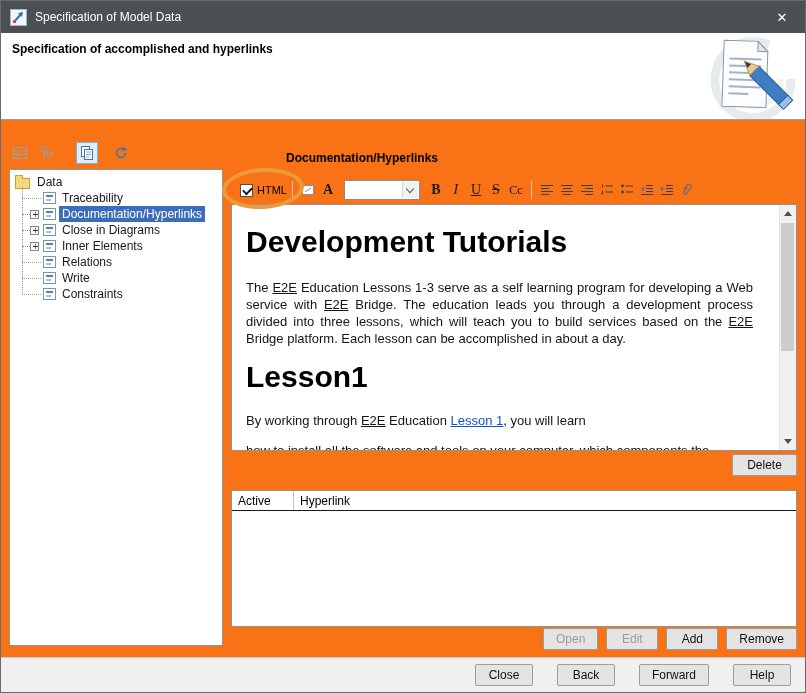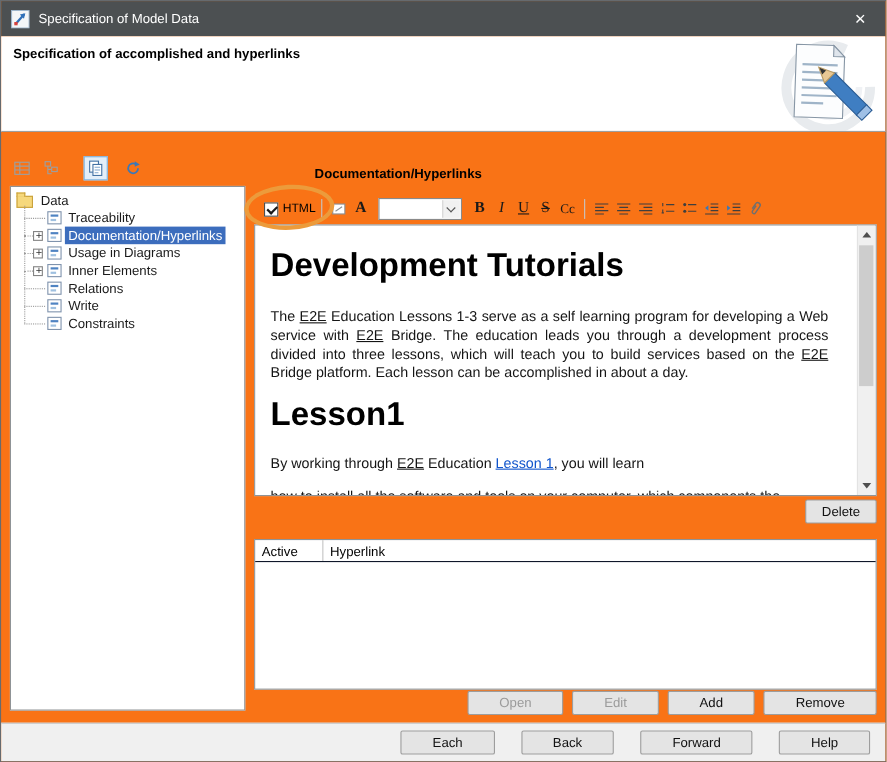--- a/index.html
+++ b/index.html
@@ -77,21 +77,21 @@
   .link { color:#1155cc; text-decoration:underline; cursor:pointer; }
 
   .scrollbar { position:absolute; right:0; top:0; bottom:0; width:17px; background:#f0f0f0; border-left:1px solid #e3e3e3; }
   .sb-btn { position:absolute; left:0; width:16px; height:17px; display:flex; align-items:center; justify-content:center; cursor:pointer; }
   .sb-btn.up { top:0; } .sb-btn.down { bottom:0; }
   .tri-up   { width:0; height:0; border:4px solid transparent; border-bottom:5px solid #4f4f4f; margin-top:-4px; }
   .tri-down { width:0; height:0; border:4px solid transparent; border-top:5px solid #4f4f4f; margin-bottom:-4px; }
   .sb-thumb { position:absolute; left:1px; right:2px; top:18px; height:128px; background:#cdcdcd; cursor:pointer; }
 
   
-  .btn { height:22px; background:#e4e4e4; border:1px solid #9d9d9d; border-radius:2px; font-family:inherit; font-size:12px; color:#111; padding:0 28px; cursor:pointer; }
+  .btn { height:22px; background:#e4e4e4; border:1px solid #9d9d9d; border-radius:2px; font-family:inherit; font-size:12px; color:#111; padding:0 12px; cursor:pointer; }
   .btn.disabled { color:#9b9b9b; }
   .delete-btn { position:absolute; left:731px; top:453px; width:65px; padding:0; }
 
   .hl-table { position:absolute; left:230px; top:489px; width:566px; height:137px; background:#ffffff; border:1px solid #8f9396; }
   .hl-head { display:flex; height:20px; border-bottom:1px solid #0f172a; font-size:12px; color:#000; }
   .hl-col1 { width:62px; border-right:1px solid #c3c3c3; display:flex; align-items:center; padding-left:6px; }
   .hl-col2 { flex:1; display:flex; align-items:center; padding-left:6px; }
   .hl-body { height:116px; }
 
   .action-row { position:absolute; left:230px; top:627px; width:566px; display:flex; justify-content:flex-end; gap:8px; }
@@ -200,21 +200,21 @@
           </span>
         <span class="tico"></span>
         <span class="t-label">Documentation/Hyperlinks</span>
       </div>
       <div class="tree-row">
         <span class="stub"></span>
         <span class="expander">
             <i>+</i>
           </span>
         <span class="tico"></span>
-        <span class="t-label">Usage in Diagrams</span>
+        <span class="t-label">Close in Diagrams</span>
       </div>
       <div class="tree-row">
         <span class="stub"></span>
         <span class="expander">
             <i>+</i>
           </span>
         <span class="tico"></span>
         <span class="t-label">Inner Elements</span>
       </div>
       <div class="tree-row">
@@ -363,19 +363,19 @@
   </div>
 
   <div class="action-row">
     <button class="btn disabled">Open</button>
     <button class="btn disabled">Edit</button>
     <button class="btn">Add</button>
     <button class="btn">Remove</button>
   </div>
 
   <div class="footer">
-    <button class="btn">Each</button>
+    <button class="btn">Close</button>
     <button class="btn">Back</button>
     <button class="btn">Forward</button>
     <button class="btn">Help</button>
   </div>
 
 </div>
 
 </body></html>

